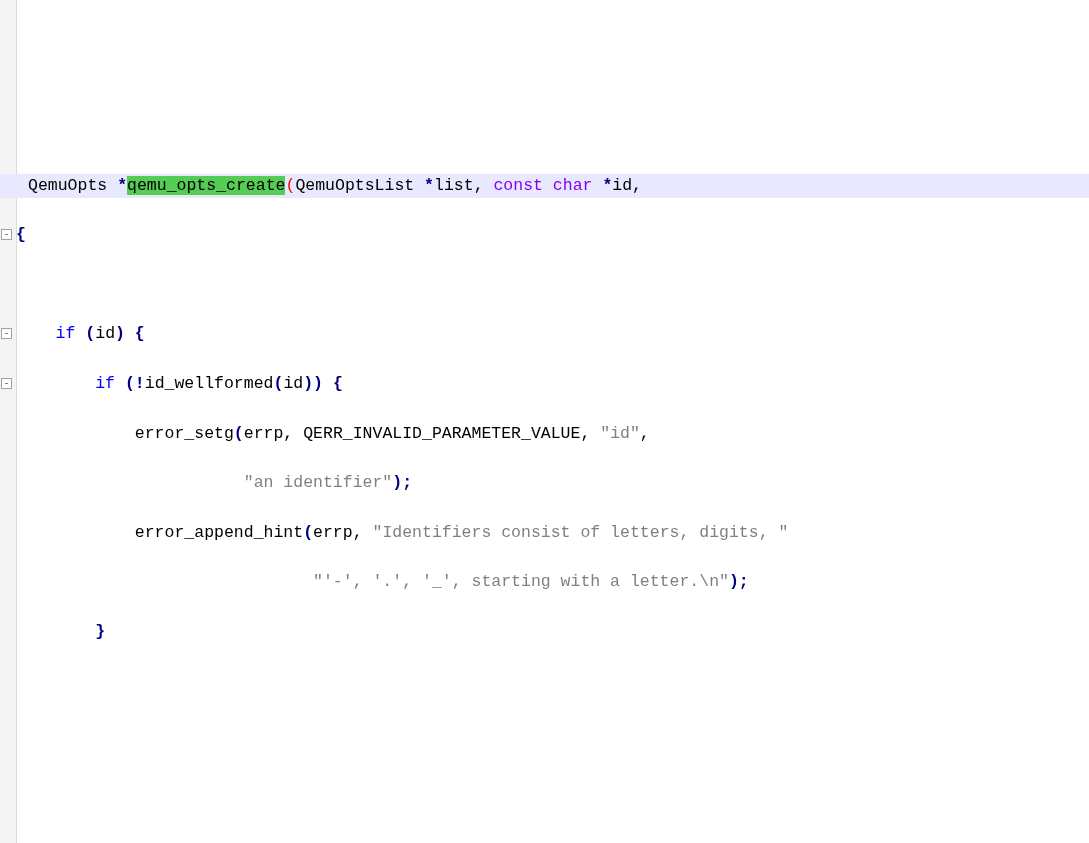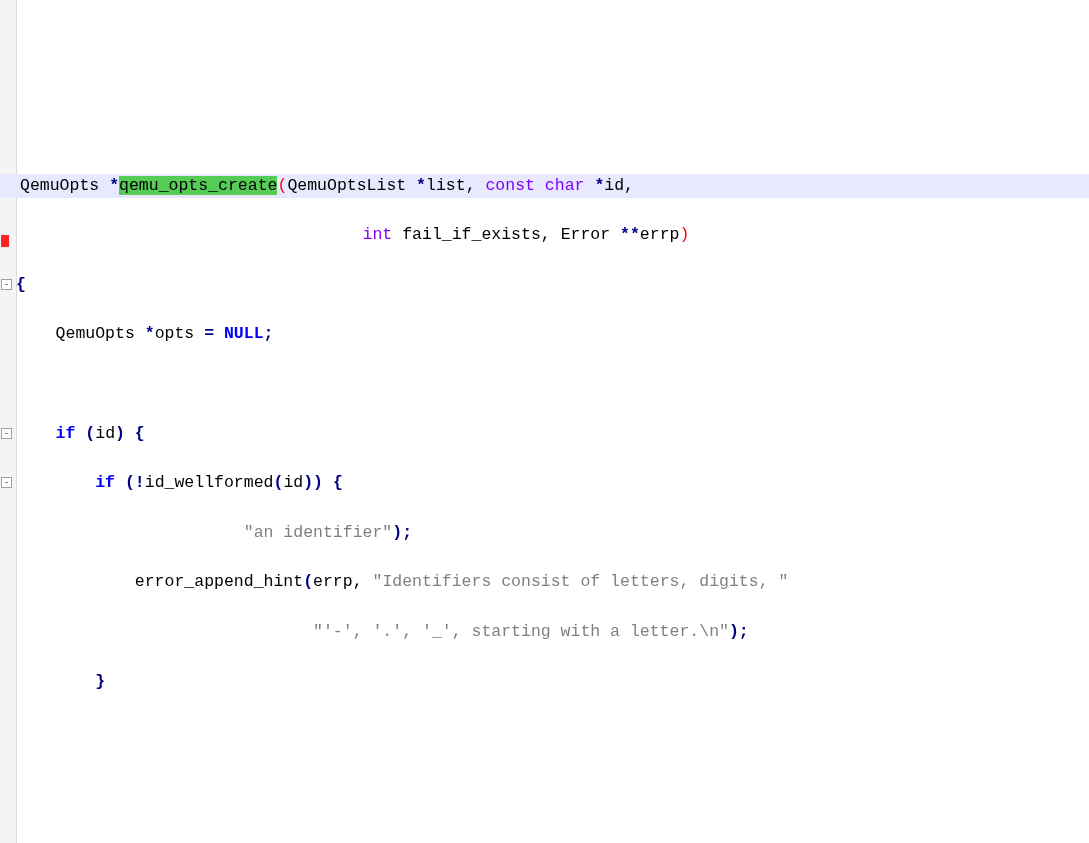--- a/index.html
+++ b/index.html
@@ -29,37 +29,37 @@
     z-index: 1;
   }
   .line {
     position: relative;
     height: 24.8px;
   }
   .line-highlight {
     background: #e8e8ff;
     display: block;
     margin-left: -16px;
-    padding-left: 20px;
+    padding-left: 28px;
   }
   .fold {
     position: absolute;
     left: -15px;
     width: 11px;
     height: 11px;
     top: 6px;
     border: 1px solid #a0a0a0;
     background: #fff;
     font-size: 10px;
     text-align: center;
     line-height: 9px;
     color: #666;
     box-sizing: border-box;
   }
-  .kw   { color: #0000ff; font-weight: bold; }   
+  .kw   { color: #0000ff; font-weight: normal; }   
   .kw2  { color: #8000ff; }
   .fn-hl { background: #55cc55; color: #000; }
   .str  { color: #808080; }
   .null { color: #0000ff; font-weight: bold; }
   .op   { color: #000080; font-weight: bold; }
   .bred { color: #ff0000; }
   .redmark {
     position: absolute;
     left: -15px;
     top: 12px;
@@ -70,26 +70,25 @@
 </style>
 </head>
 <body>
 
 
 
 <div class="gutter"></div>
 
 <div class="code">
 <div class="line line-highlight"><span>QemuOpts </span><span class="op">*</span><span class="fn-hl">qemu_opts_create</span><span class="bred">(</span><span>QemuOptsList </span><span class="op">*</span><span>list</span><span>, </span><span class="kw2">const</span><span> </span><span class="kw2">char</span><span> </span><span class="op">*</span><span>id</span><span>,</span></div>
-<div class="line"><span class="redmark"></span><span>                                   </span><span class="kw2">int</span><span> fail_if_exists</span><span>, </span><span>Error </span><span class="op">**</span><span>errp</span><span class="bred">)</span></div>
 <div class="line"><span class="fold">-</span><span class="op">{</span></div>
-<div class="line"><span>    QemuOpts </span><span class="op">*</span><span>opts </span><span class="op">= </span><span class="null">NULL</span><span class="op">;</span></div>
 <div class="line"></div>
 <div class="line"><span class="fold">-</span><span>    </span><span class="kw">if</span><span> </span><span class="op">(</span><span>id</span><span class="op">)</span><span> </span><span class="op">{</span></div>
 <div class="line"><span class="fold">-</span><span>        </span><span class="kw">if</span><span> </span><span class="op">(</span><span class="op">!</span><span>id_wellformed</span><span class="op">(</span><span>id</span><span class="op">))</span><span> </span><span class="op">{</span></div>
+<div class="line"><span>            error_setg</span><span class="op">(</span><span>errp</span><span>, </span><span>QERR_INVALID_PARAMETER_VALUE</span><span>, </span><span class="str">"id"</span><span>,</span></div>
 <div class="line"><span>                       </span><span class="str">"an identifier"</span><span class="op">);</span></div>
 <div class="line"><span>            error_append_hint</span><span class="op">(</span><span>errp</span><span>, </span><span class="str">"Identifiers consist of letters, digits, "</span></div>
 <div class="line"><span>                              </span><span class="str">"'-', '.', '_', starting with a letter.\n"</span><span class="op">);</span></div>
 <div class="line"><span>        </span><span class="op">}</span></div>
 
 
 
 
 
 

